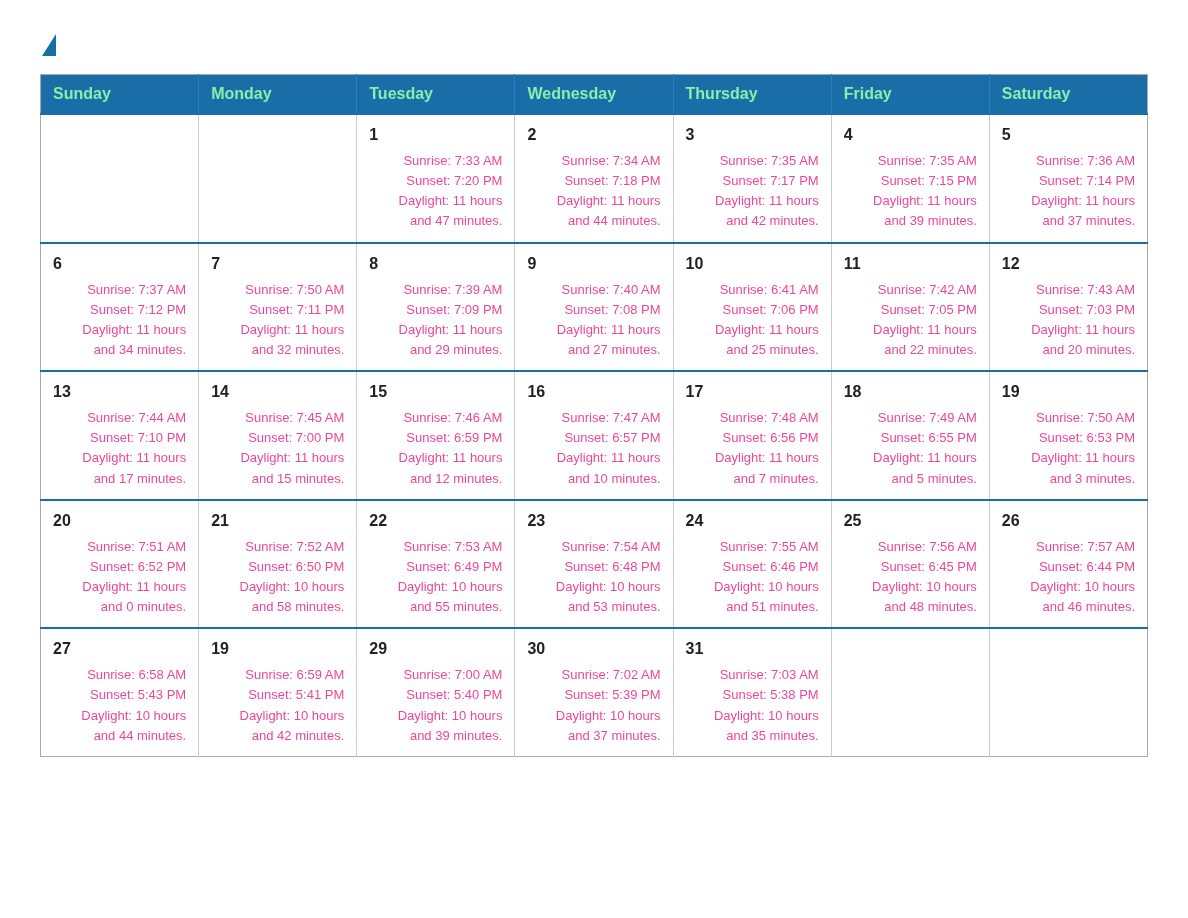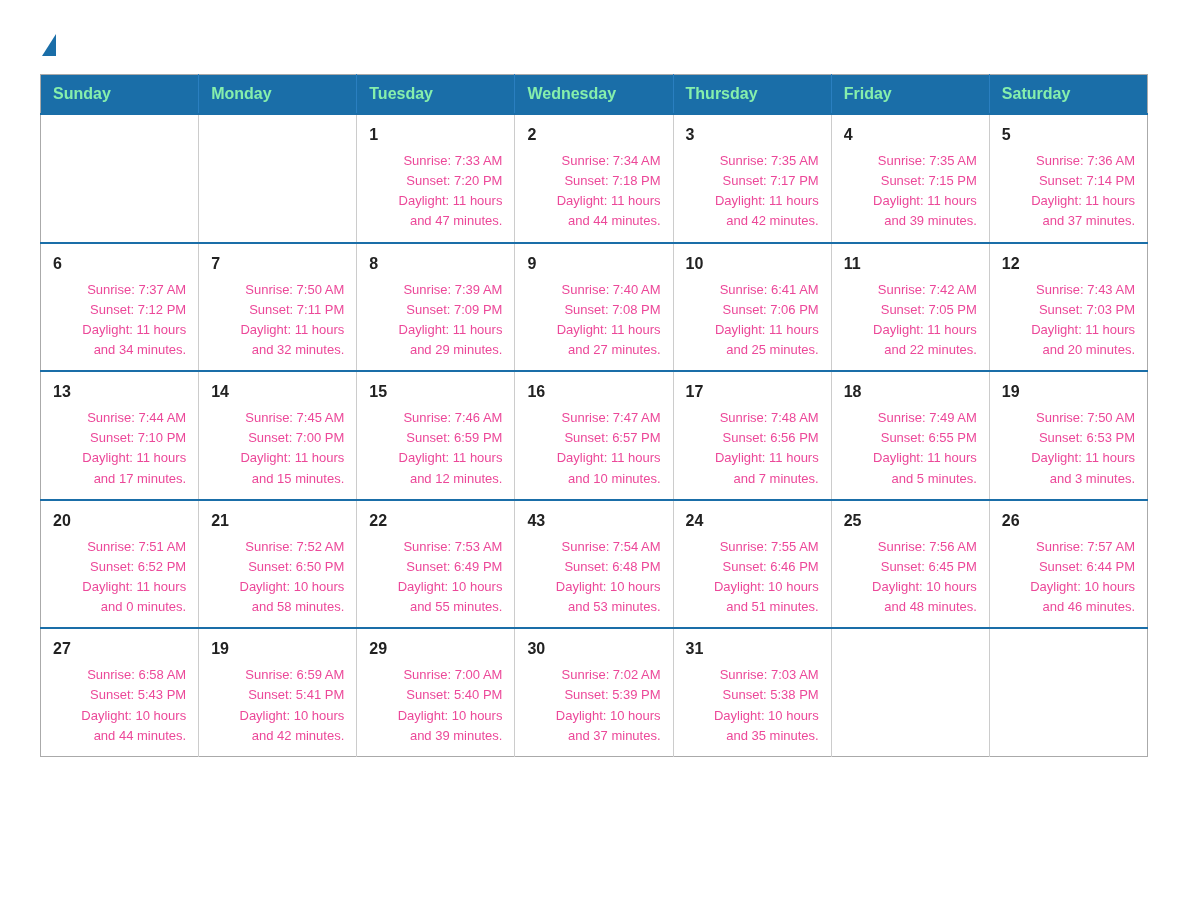--- a/index.html
+++ b/index.html
@@ -300,21 +300,21 @@
 and 58 minutes.</div>
         </td>
         <td>
           <span class="day-number">22</span>
           <div class="day-info" style="white-space: pre-line;">Sunrise: 7:53 AM
 Sunset: 6:49 PM
 Daylight: 10 hours
 and 55 minutes.</div>
         </td>
         <td>
-          <span class="day-number">43</span>
+          <span class="day-number">23</span>
           <div class="day-info" style="white-space: pre-line;">Sunrise: 7:54 AM
 Sunset: 6:48 PM
 Daylight: 10 hours
 and 53 minutes.</div>
         </td>
         <td>
           <span class="day-number">24</span>
           <div class="day-info" style="white-space: pre-line;">Sunrise: 7:55 AM
 Sunset: 6:46 PM
 Daylight: 10 hours

